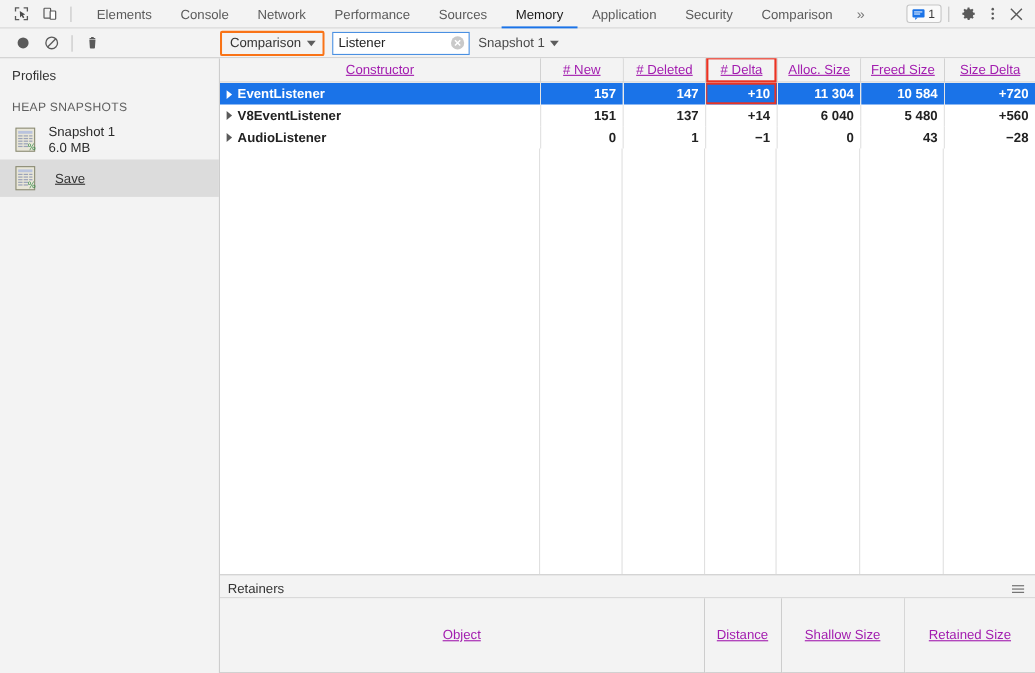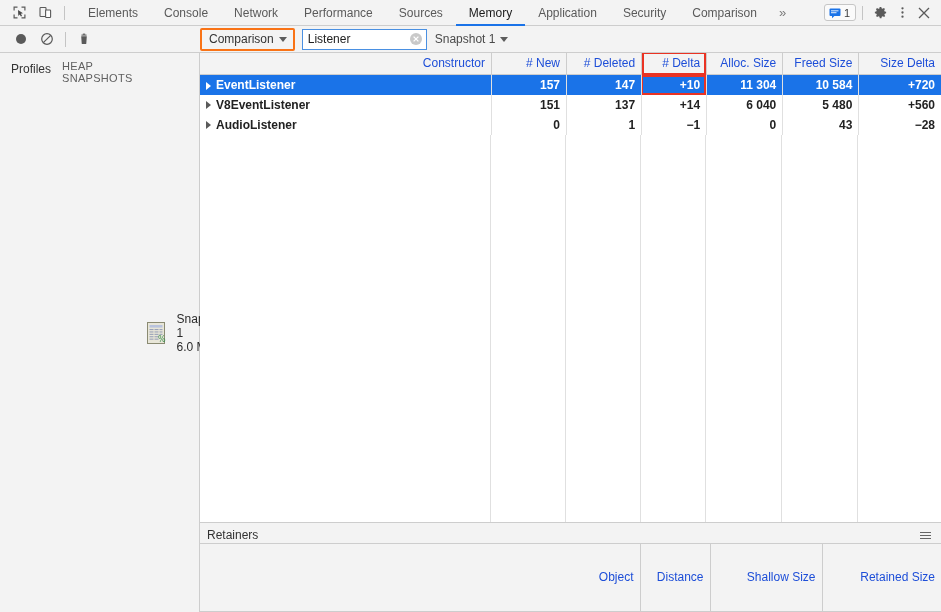--- a/index.html
+++ b/index.html
@@ -97,21 +97,21 @@
   .caret { width: 0; height: 0; border-left: 4px solid transparent; border-right: 4px solid transparent; border-top: 5px solid #5c5c5c; }
 
   
   .body { flex: 1; display: flex; min-height: 0; }
 
   
   .sidebar {
     width: 200px; min-width: 200px;
     background: #f3f3f3;
     border-right: 1px solid #cdcdcd;
-    display: flex; flex-direction: row;
+    display: flex; flex-direction: column;
   }
   .sb-title { padding: 9px 0 9px 11px; font-size: 12px; color: #333; }
   .sb-section { padding: 7px 0 5px 11px; font-size: 11px; color: #5f5f5f; letter-spacing: .3px; }
   .sb-item {
     display: flex; align-items: center;
     padding: 4px 10px 4px 11px;
     cursor: pointer; min-height: 34px;
   }
   .sb-item.selected { background: #dcdcdc; }
   .sb-icon { width: 26px; height: 26px; margin-right: 7px; flex-shrink: 0; }
@@ -123,27 +123,28 @@
   
   .main { flex: 1; display: flex; flex-direction: column; min-width: 0; background: #fff; }
   .gridwrap { flex: 1; display: flex; flex-direction: column; min-height: 0; position: relative; overflow: hidden; }
 
   table.grid { width: 100%; border-collapse: collapse; table-layout: fixed; }
   table.grid th {
     background: #f3f3f3;
     border-bottom: 1px solid #cdcdcd;
     border-right: 1px solid #cdcdcd;
     font-weight: normal;
-    font-size: 12px; color: #1d4ed8;
-    text-align: right;
+    font-size: 12px; color: #a21caf;
+    text-align: center;
     padding: 3px 6px 4px 6px;
     height: 20px;
     position: relative;
     cursor: pointer;
     white-space: nowrap;
+    text-decoration: underline;
   }
   table.grid th:last-child { border-right: 0; }
   table.grid th.hl::after {
     content: ""; position: absolute;
     left: 0px; top: -1px; right: 0px; bottom: -1px;
     border: 2px solid #ea3323;
     pointer-events: none;
   }
   table.grid td {
     border-right: 1px solid #e0e0e0;

